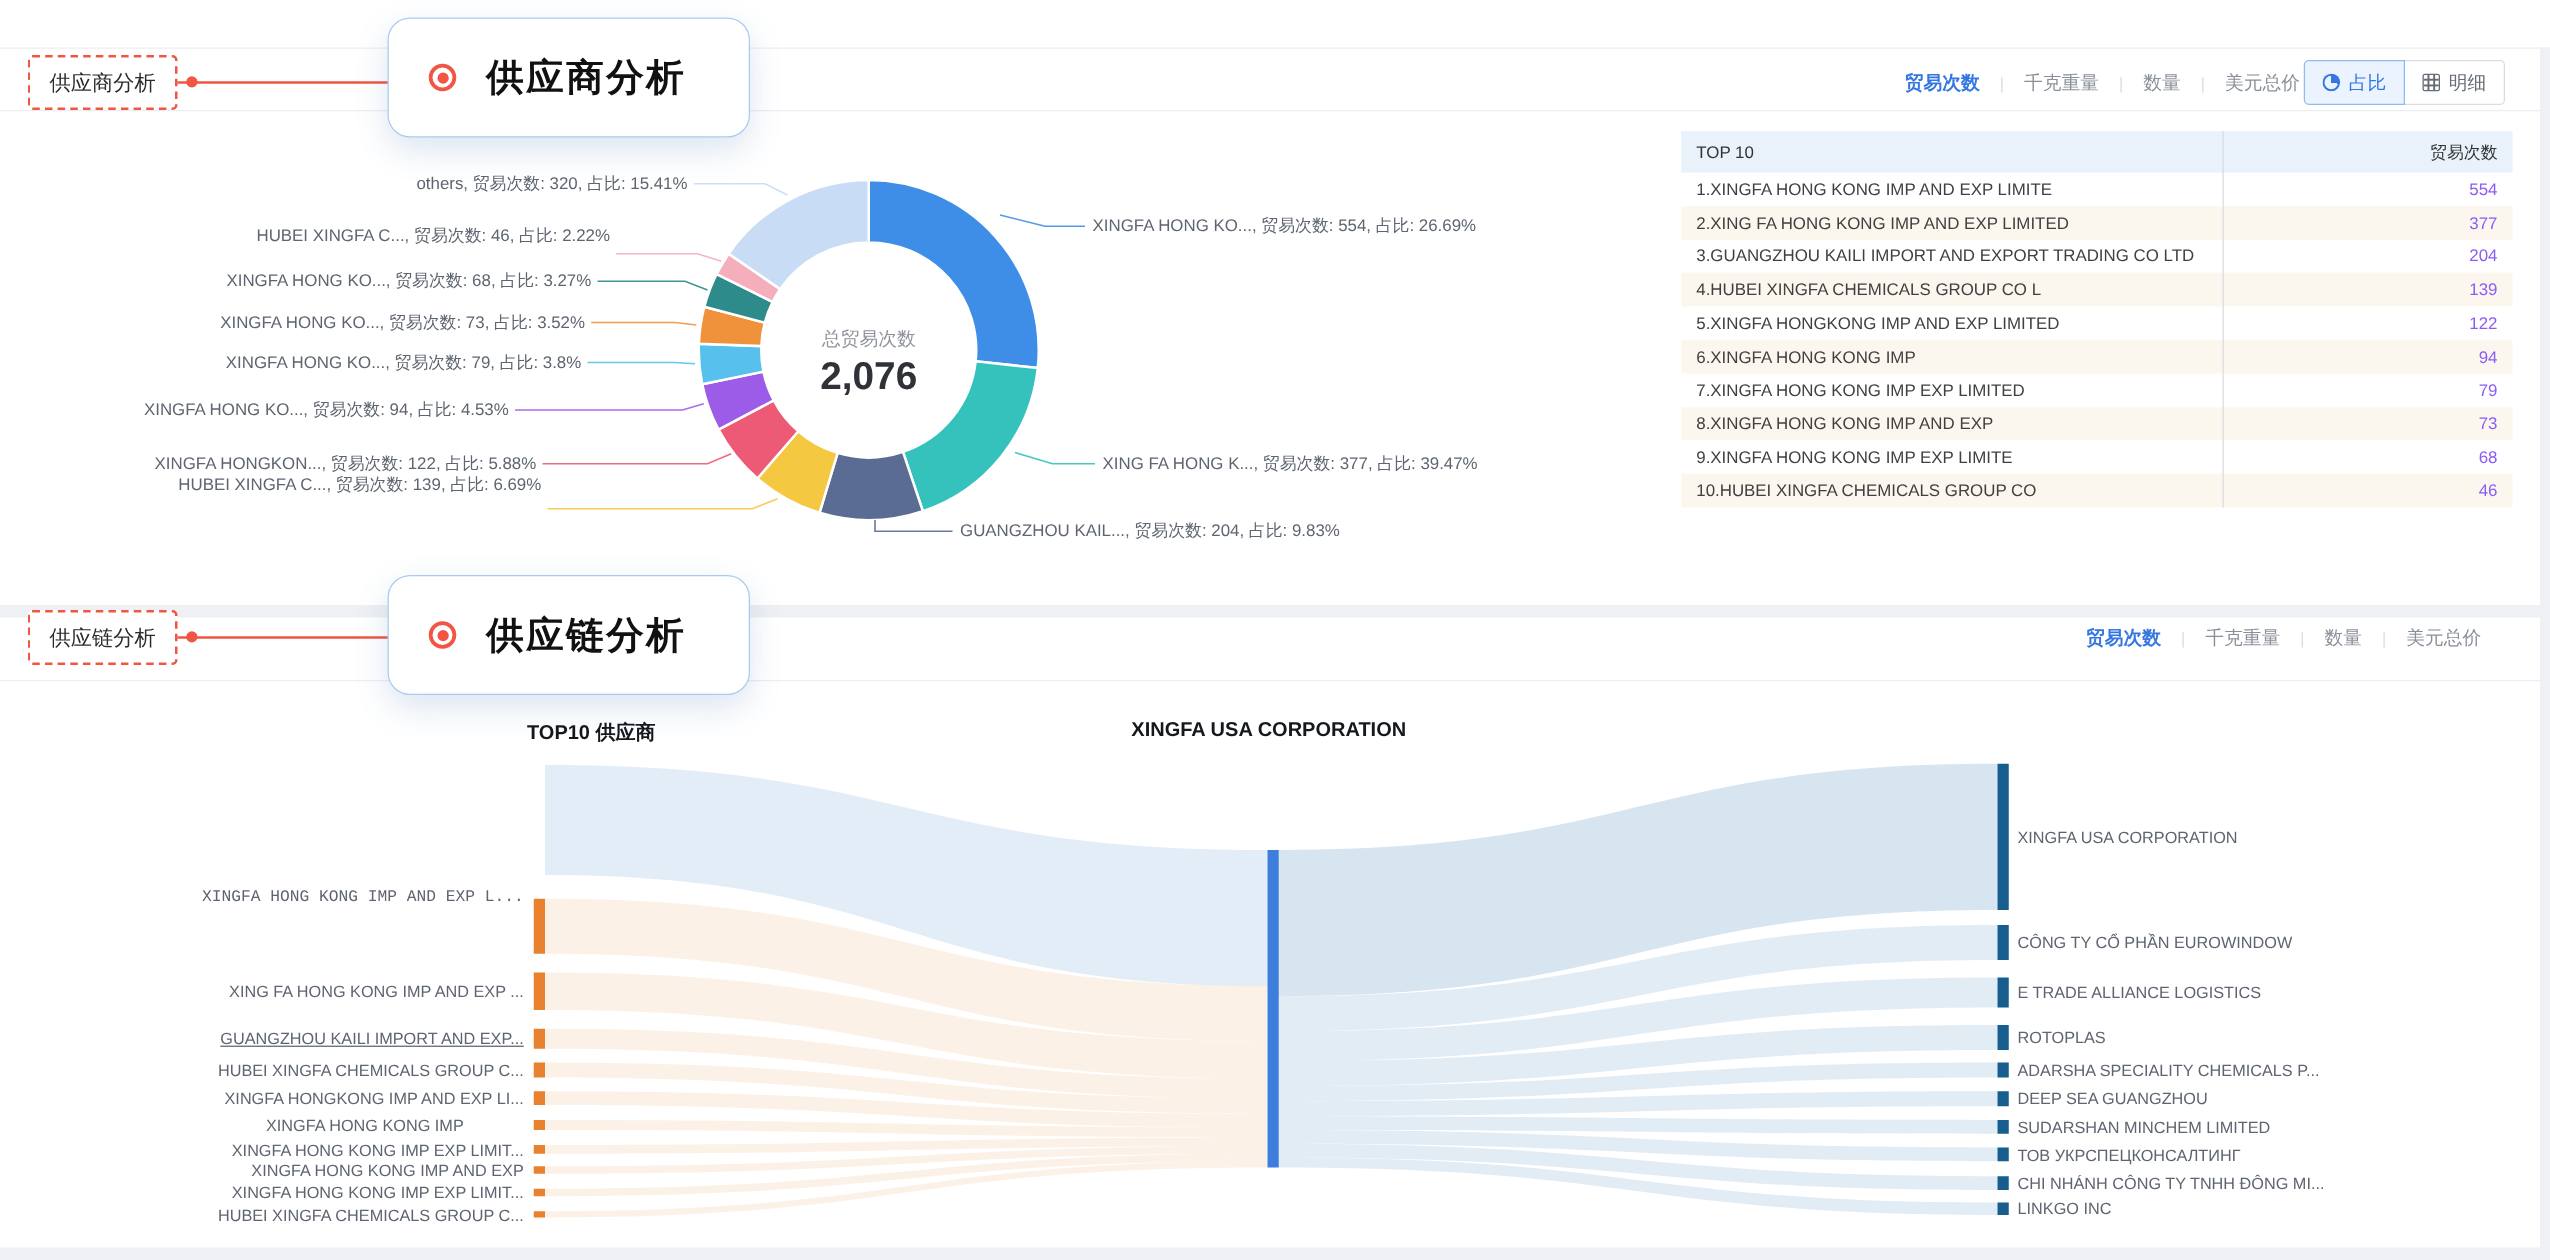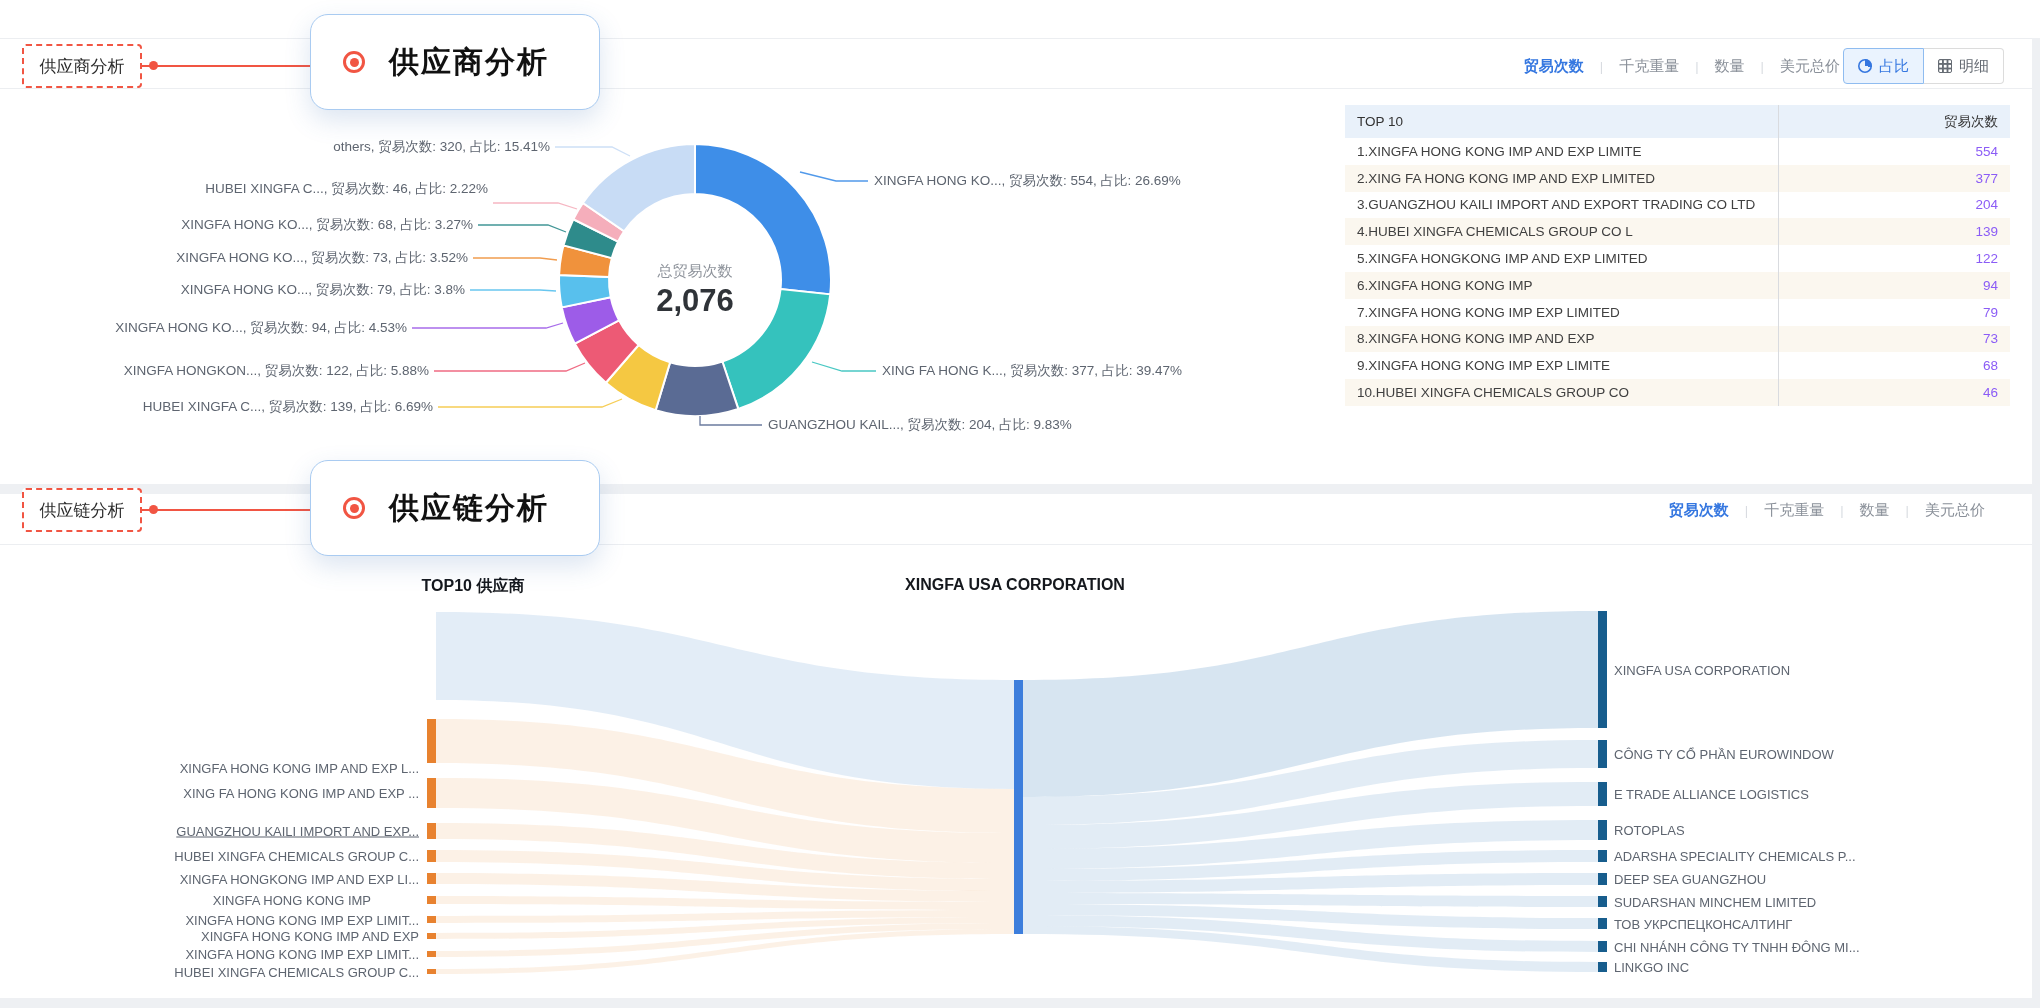--- a/index.html
+++ b/index.html
@@ -151,21 +151,21 @@
         <span>明细</span>
       </button>
     </div>
 
   <div class="donut-center-label">总贸易次数</div>
   <div class="donut-center-value">2,076</div>
   <div id="pie-labels">
       <div class="pie-label" style="top: 181px; left: 874px;">XINGFA HONG KO...,  贸易次数: 554,  占比: 26.69%</div>
       <div class="pie-label" style="top: 371px; left: 882px;">XING FA HONG K...,  贸易次数: 377,  占比: 39.47%</div>
       <div class="pie-label" style="top: 425px; left: 768px;">GUANGZHOU KAIL...,  贸易次数: 204,  占比: 9.83%</div>
-      <div class="pie-label" style="top: 407px; right: 1607px; padding-left: 40px;">HUBEI XINGFA C...,  贸易次数: 139,  占比: 6.69%</div>
+      <div class="pie-label" style="top: 388px; right: 1607px; padding-left: 40px;">HUBEI XINGFA C...,  贸易次数: 139,  占比: 6.69%</div>
       <div class="pie-label" style="top: 371px; right: 1611px;">XINGFA HONGKON...,  贸易次数: 122,  占比: 5.88%</div>
       <div class="pie-label" style="top: 328px; right: 1633px;">XINGFA HONG KO...,  贸易次数: 94,  占比: 4.53%</div>
       <div class="pie-label" style="top: 290px; right: 1575px;">XINGFA HONG KO...,  贸易次数: 79,  占比: 3.8%</div>
       <div class="pie-label" style="top: 258px; right: 1572px;">XINGFA HONG KO...,  贸易次数: 73,  占比: 3.52%</div>
       <div class="pie-label" style="top: 225px; right: 1567px;">XINGFA HONG KO...,  贸易次数: 68,  占比: 3.27%</div>
       <div class="pie-label" style="top: 189px; right: 1552px;">HUBEI XINGFA C...,  贸易次数: 46,  占比: 2.22%</div>
       <div class="pie-label" style="top: 147px; right: 1490px;">others,  贸易次数: 320,  占比: 15.41%</div>
     </div>
 
   <div class="top10" id="top10">
@@ -232,21 +232,21 @@
       <span class="tab-sep">|</span>
       <span class="tab">数量</span>
       <span class="tab-sep">|</span>
       <span class="tab">美元总价</span>
     </div>
 
   <div class="col-header" style="left:273px">TOP10 供应商</div>
   <div class="col-header" style="left:815px">XINGFA USA CORPORATION</div>
 
   <div id="sankey-labels">
-      <div class="sk-label" style="right: 1621px; top: 768px;">XINGFA HONG KONG IMP AND EXP L...</div>
+      <div class="sk-label" style="right: 1621px; top: 717px; font-family: Liberation Mono, monospace;">XINGFA HONG KONG IMP AND EXP L...</div>
       <div class="sk-label" style="right: 1621px; top: 793px;">XING FA HONG KONG IMP AND EXP ...</div>
       <div class="sk-label" style="right: 1621px; top: 831px; text-decoration: underline;">GUANGZHOU KAILI IMPORT AND EXP...</div>
       <div class="sk-label" style="right: 1621px; top: 856px;">HUBEI XINGFA CHEMICALS GROUP C...</div>
       <div class="sk-label" style="right: 1621px; top: 878.5px;">XINGFA HONGKONG IMP AND EXP LI...</div>
       <div class="sk-label" style="right: 1669px; top: 900px;">XINGFA HONG KONG IMP</div>
       <div class="sk-label" style="right: 1621px; top: 919.5px;">XINGFA HONG KONG IMP EXP LIMIT...</div>
       <div class="sk-label" style="right: 1621px; top: 936px;">XINGFA HONG KONG IMP AND EXP</div>
       <div class="sk-label" style="right: 1621px; top: 954px;">XINGFA HONG KONG IMP EXP LIMIT...</div>
       <div class="sk-label" style="right: 1621px; top: 971.5px;">HUBEI XINGFA CHEMICALS GROUP C...</div>
       <div class="sk-label" style="left: 1614px; top: 669.5px;">XINGFA USA CORPORATION</div>

